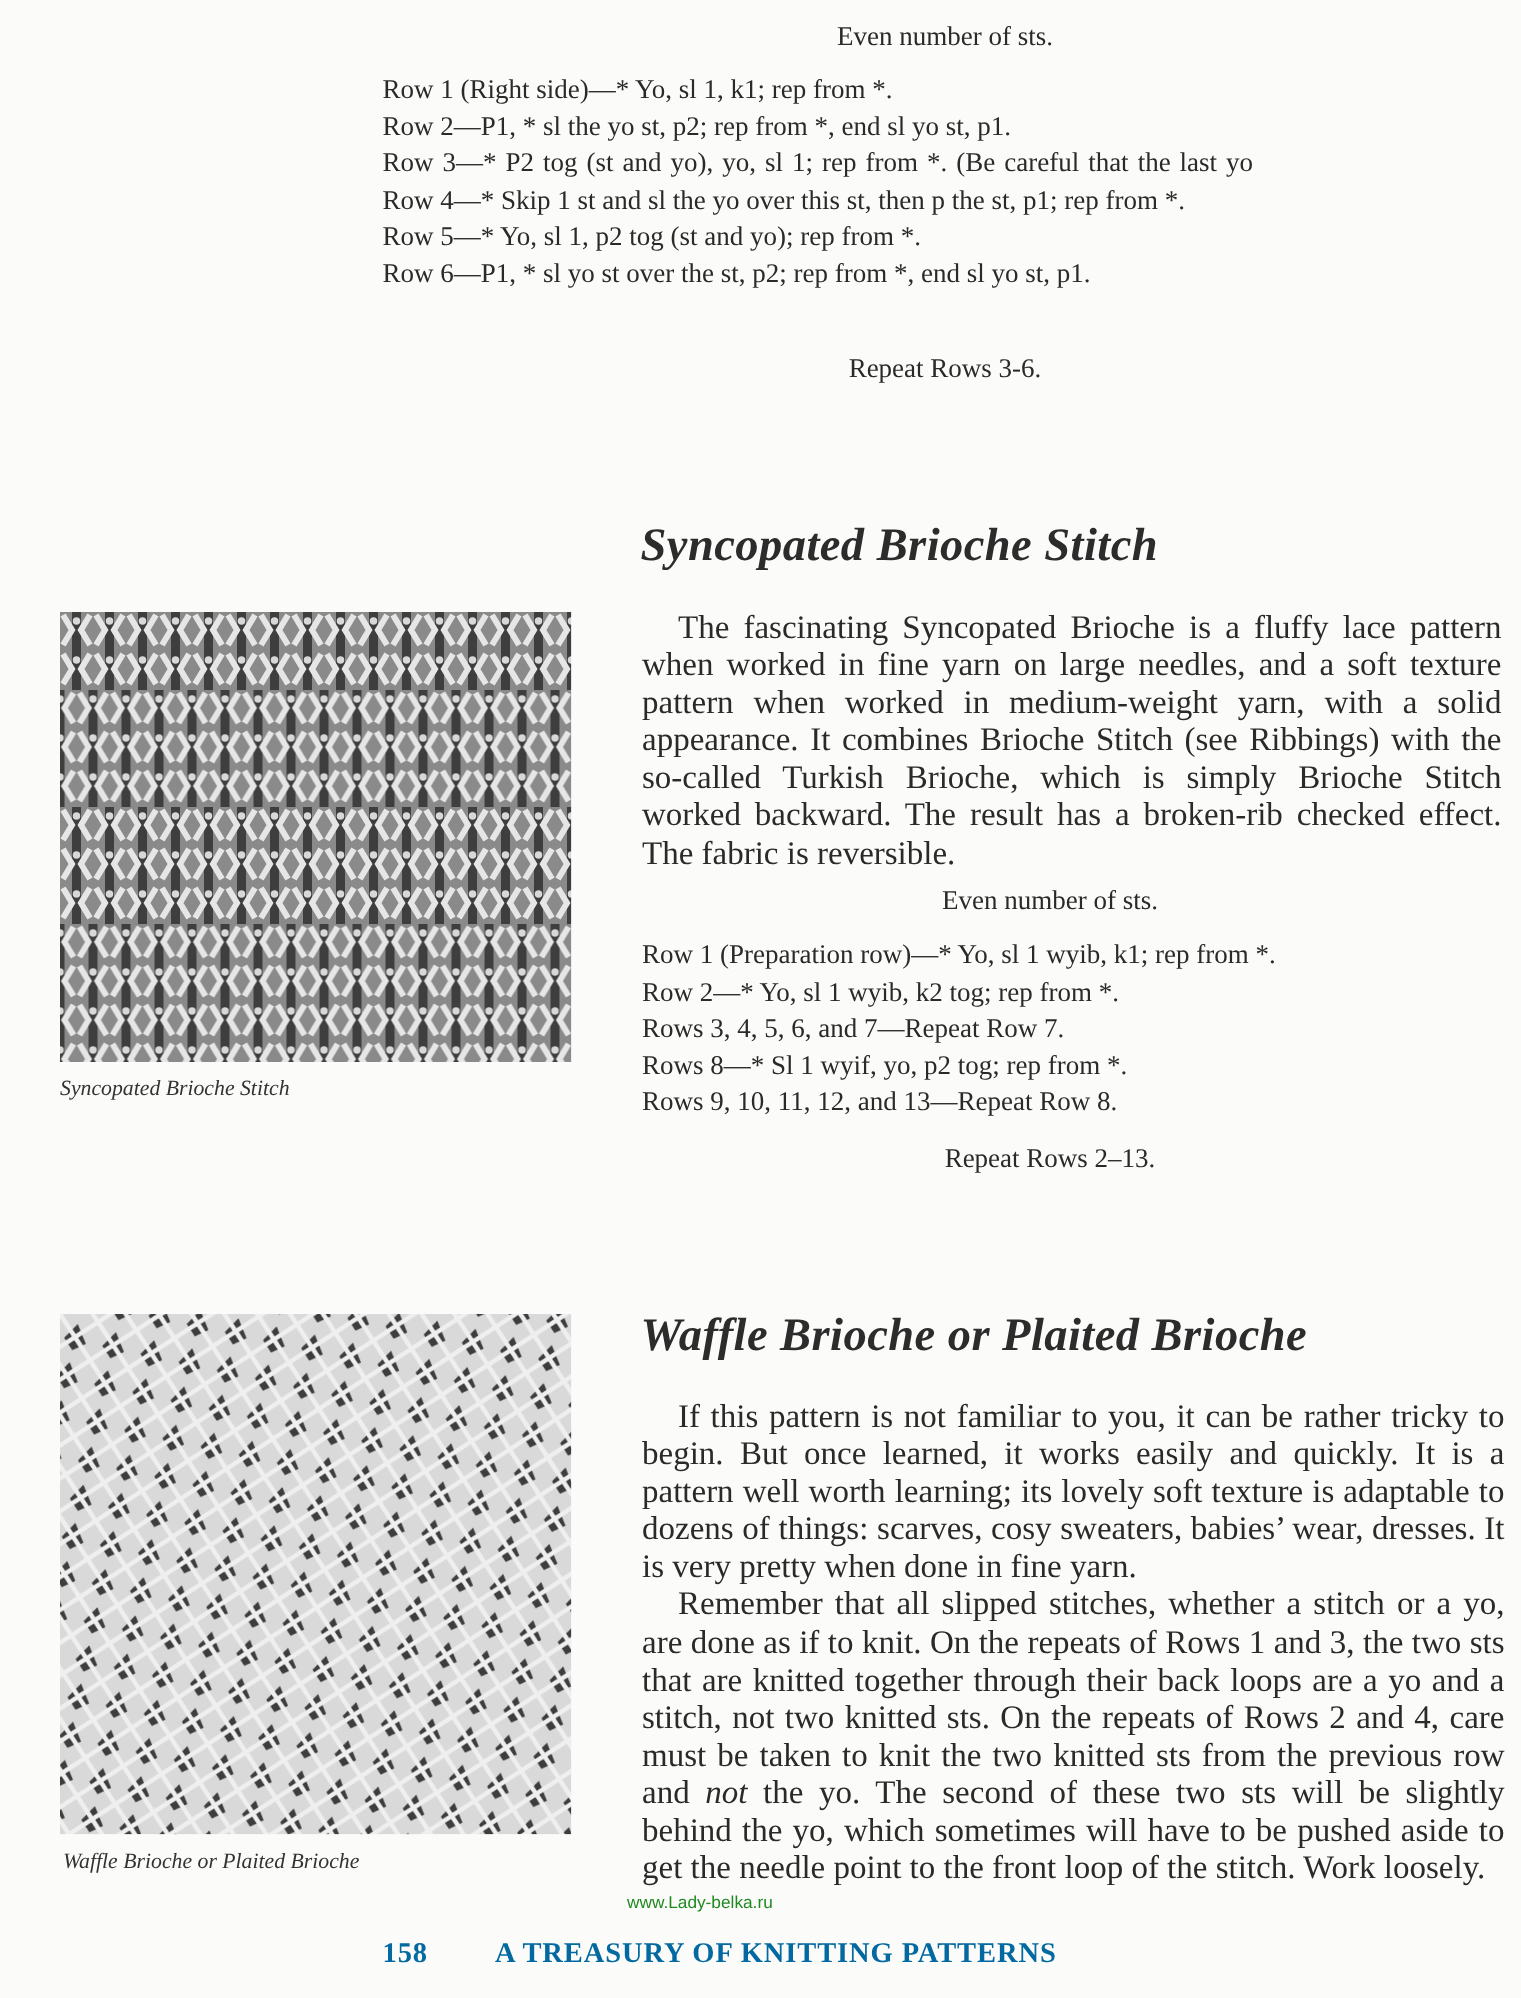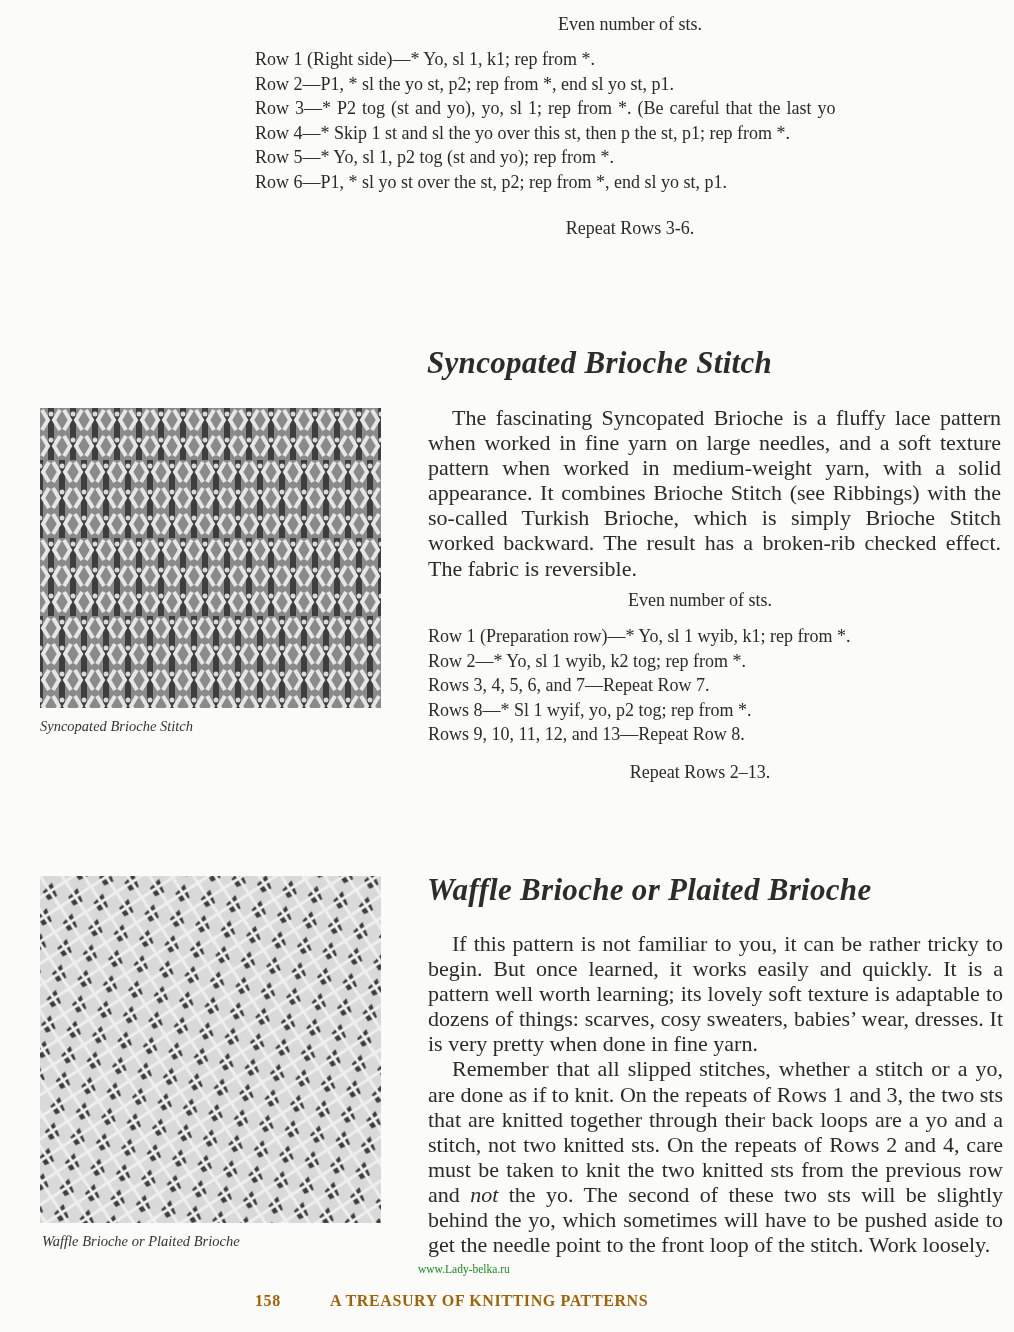--- a/index.html
+++ b/index.html
@@ -16,39 +16,39 @@
     position: absolute; font-style: italic; font-weight: bold;
     font-size: 31px; color: #2c2c2c; letter-spacing: 0.3px; white-space: nowrap;
   }
   .para {
     position: absolute; font-size: 22px; line-height: 25.1px;
     text-align: justify; text-align-last: left;
   }
   .para .indent { text-indent: 24px; margin: 0; }
   .caption { position: absolute; font-style: italic; font-size: 14.5px; white-space: nowrap; color: #333; }
   .swatch { position: absolute; overflow: hidden; }
-  .watermark { position: absolute; font-family: Liberation Serif, serif; font-size: 11.5px; color: #1f8a1f; white-space: nowrap; }
-  .footer { position: absolute; font-size: 16px; font-weight: bold; letter-spacing: 0.6px; white-space: nowrap; color: #a16207; }
+  .watermark { position: absolute; font-family: Liberation Sans, sans-serif; font-size: 11.5px; color: #1f8a1f; white-space: nowrap; }
+  .footer { position: absolute; font-size: 19px; font-weight: bold; letter-spacing: 0.6px; white-space: nowrap; color: #0369a1; }
   em.i { font-style: italic; }
 </style>
 </head>
 <body>
 
 <div class="center-line" style="left:470px; top:14px; width:320px;">Even number of sts.</div>
 
 <div class="rows" style="left:255px; top:47px; width:750px;">
   <div class="row">Row 1 (Right side)—* Yo, sl 1, k1; rep from *.</div>
   <div class="row">Row 2—P1, * sl the yo st, p2; rep from *, end sl yo st, p1.</div>
   <div class="row" style="word-spacing:1.5px;">Row 3—* P2 tog (st and yo), yo, sl 1; rep from *. (Be careful that the last yo</div>
   <div class="row">Row 4—* Skip 1 st and sl the yo over this st, then p the st, p1; rep from *.</div>
   <div class="row">Row 5—* Yo, sl 1, p2 tog (st and yo); rep from *.</div>
   <div class="row">Row 6—P1, * sl yo st over the st, p2; rep from *, end sl yo st, p1.</div>
 </div>
 
-<div class="center-line" style="left:470px; top:218px; width:320px;">Repeat Rows 3-6.</div>
+<div class="center-line" style="left:470px; top:235px; width:320px;">Repeat Rows 3-6.</div>
 
 <div class="swatch" style="left:40px; top:408px; width:341px; height:300px;">
   <svg width="341" height="300">
     <defs>
       <pattern id="ribPat" width="22" height="26" patternUnits="userSpaceOnUse">
         <rect width="22" height="26" fill="#8a8a8a"></rect>
         <rect x="8" y="0" width="6" height="26" fill="#3e3e3e"></rect>
         <path d="M2 2 L8 12 L2 22" stroke="#e6e6e6" stroke-width="4" fill="none"></path>
         <path d="M20 2 L14 12 L20 22" stroke="#e6e6e6" stroke-width="4" fill="none"></path>
         <circle cx="11" cy="6" r="2.5" fill="#d8d8d8"></circle>

